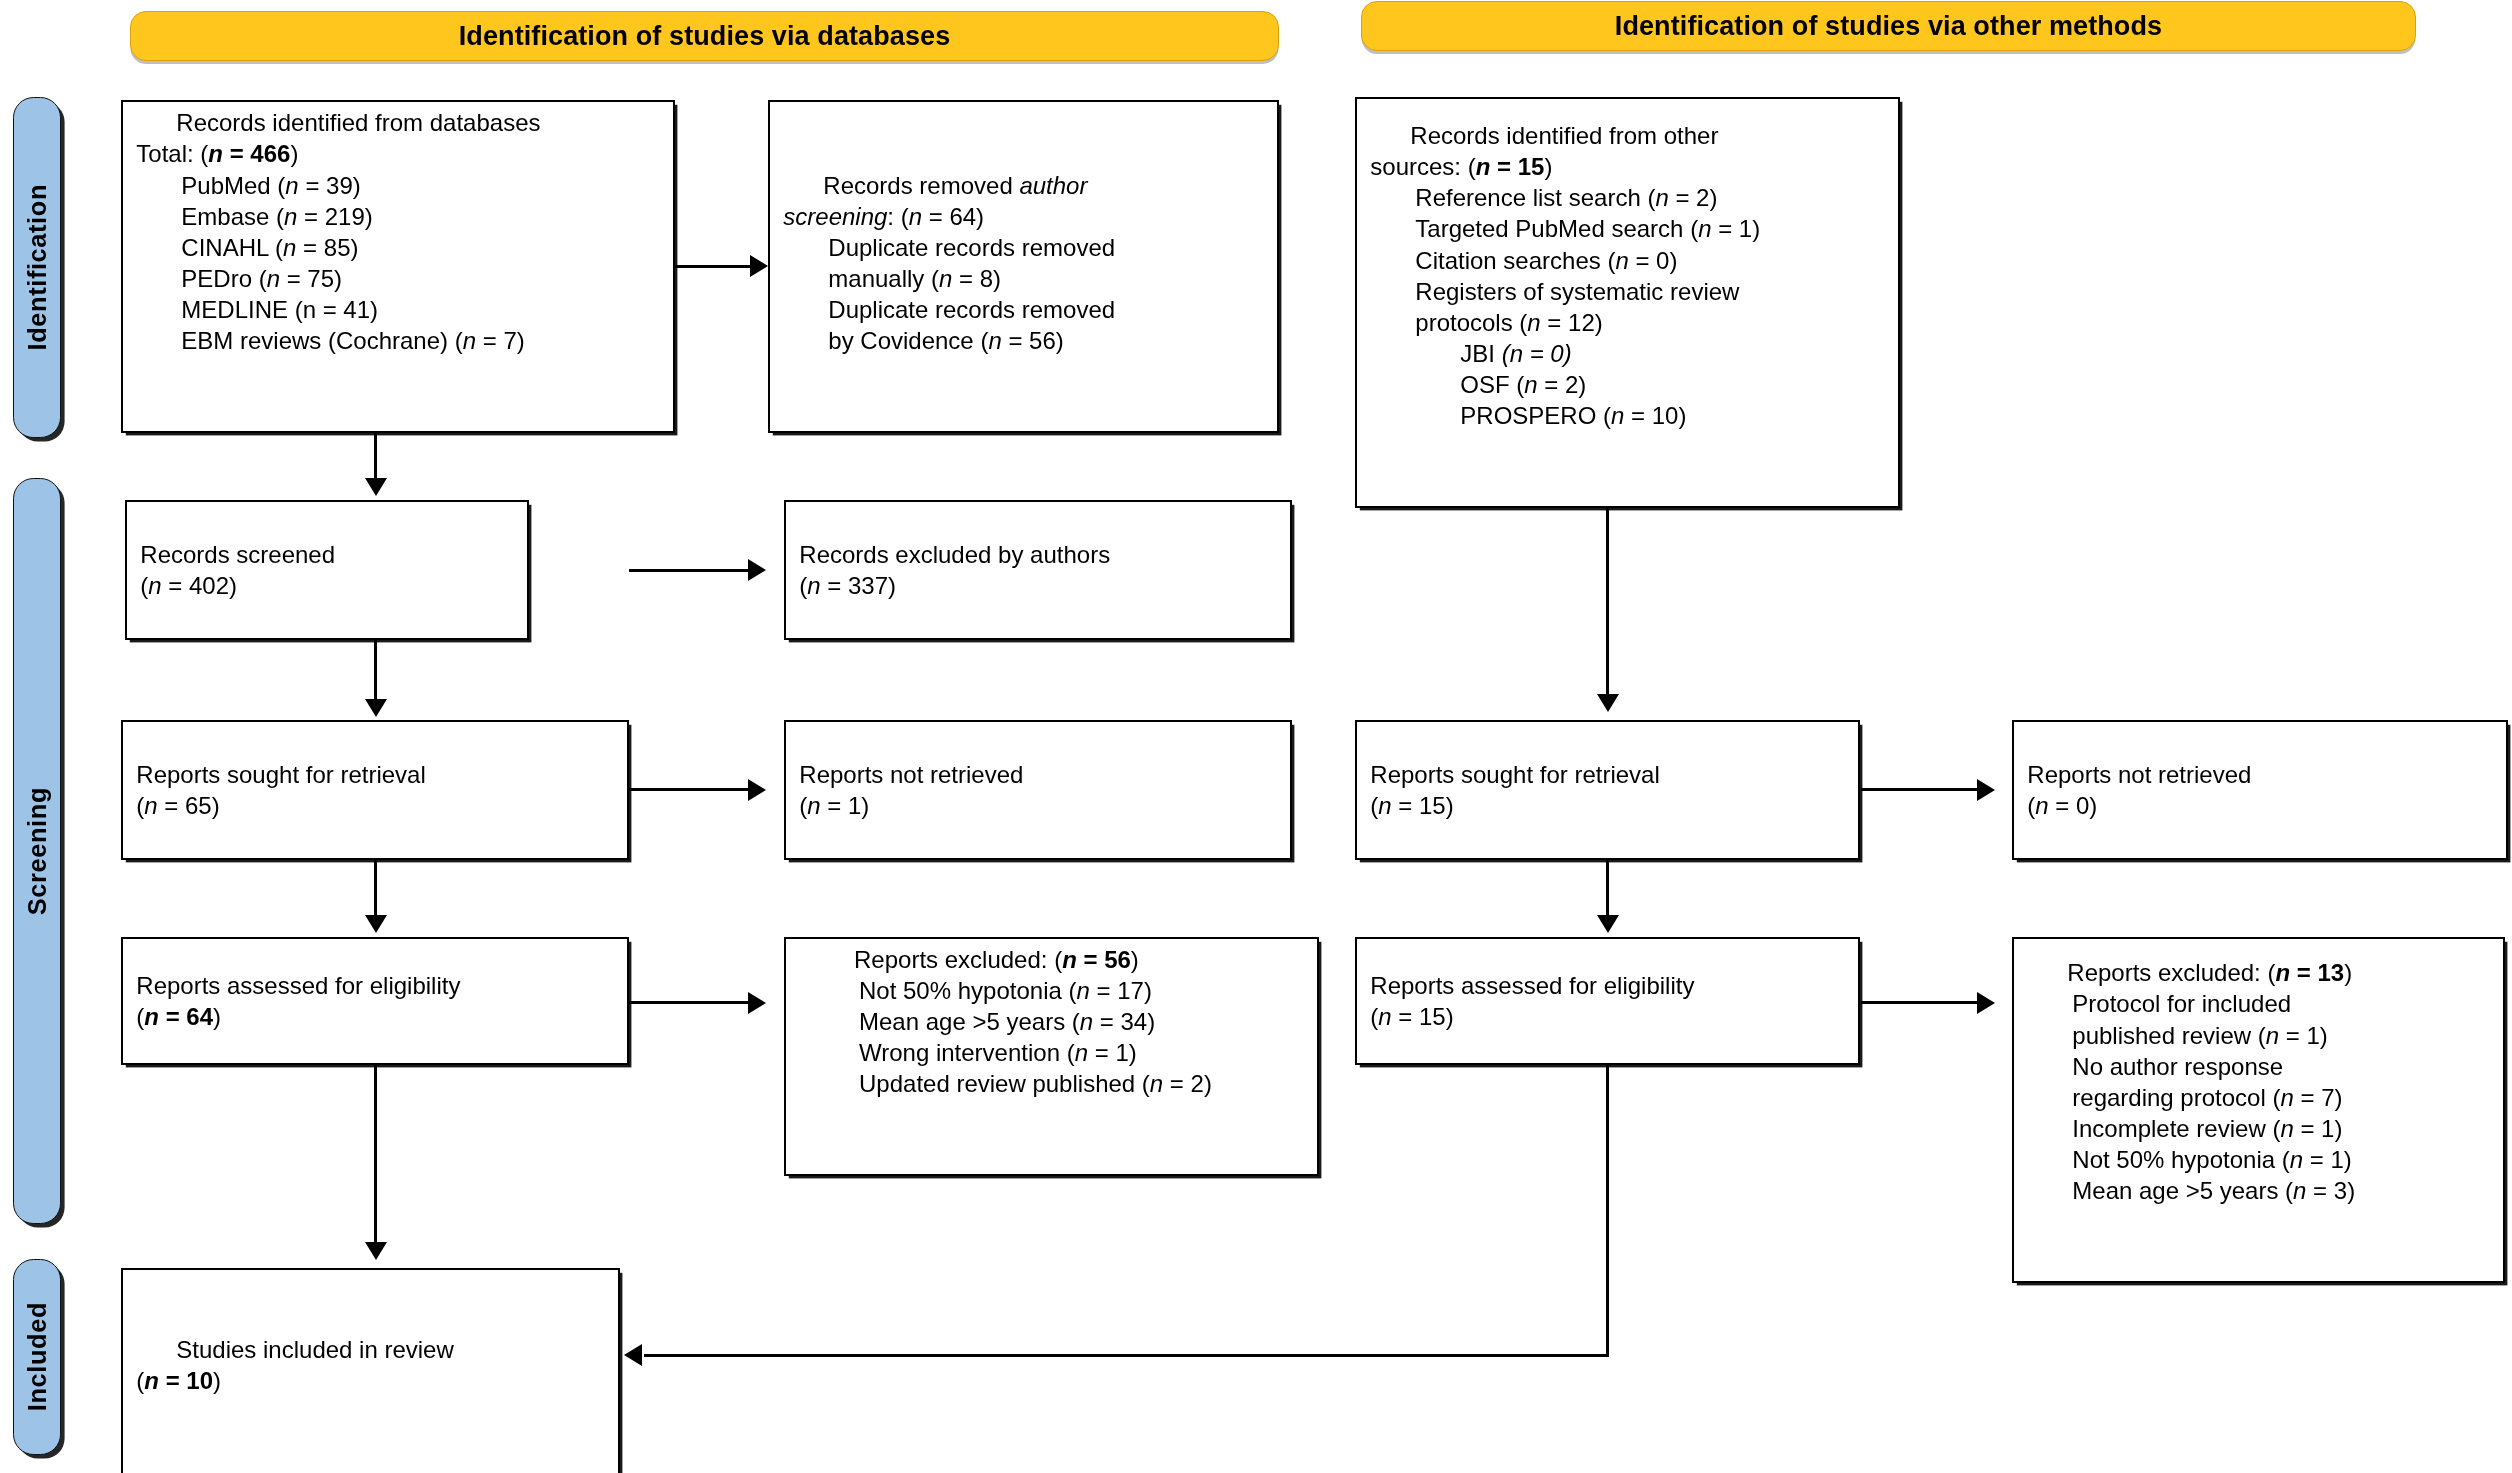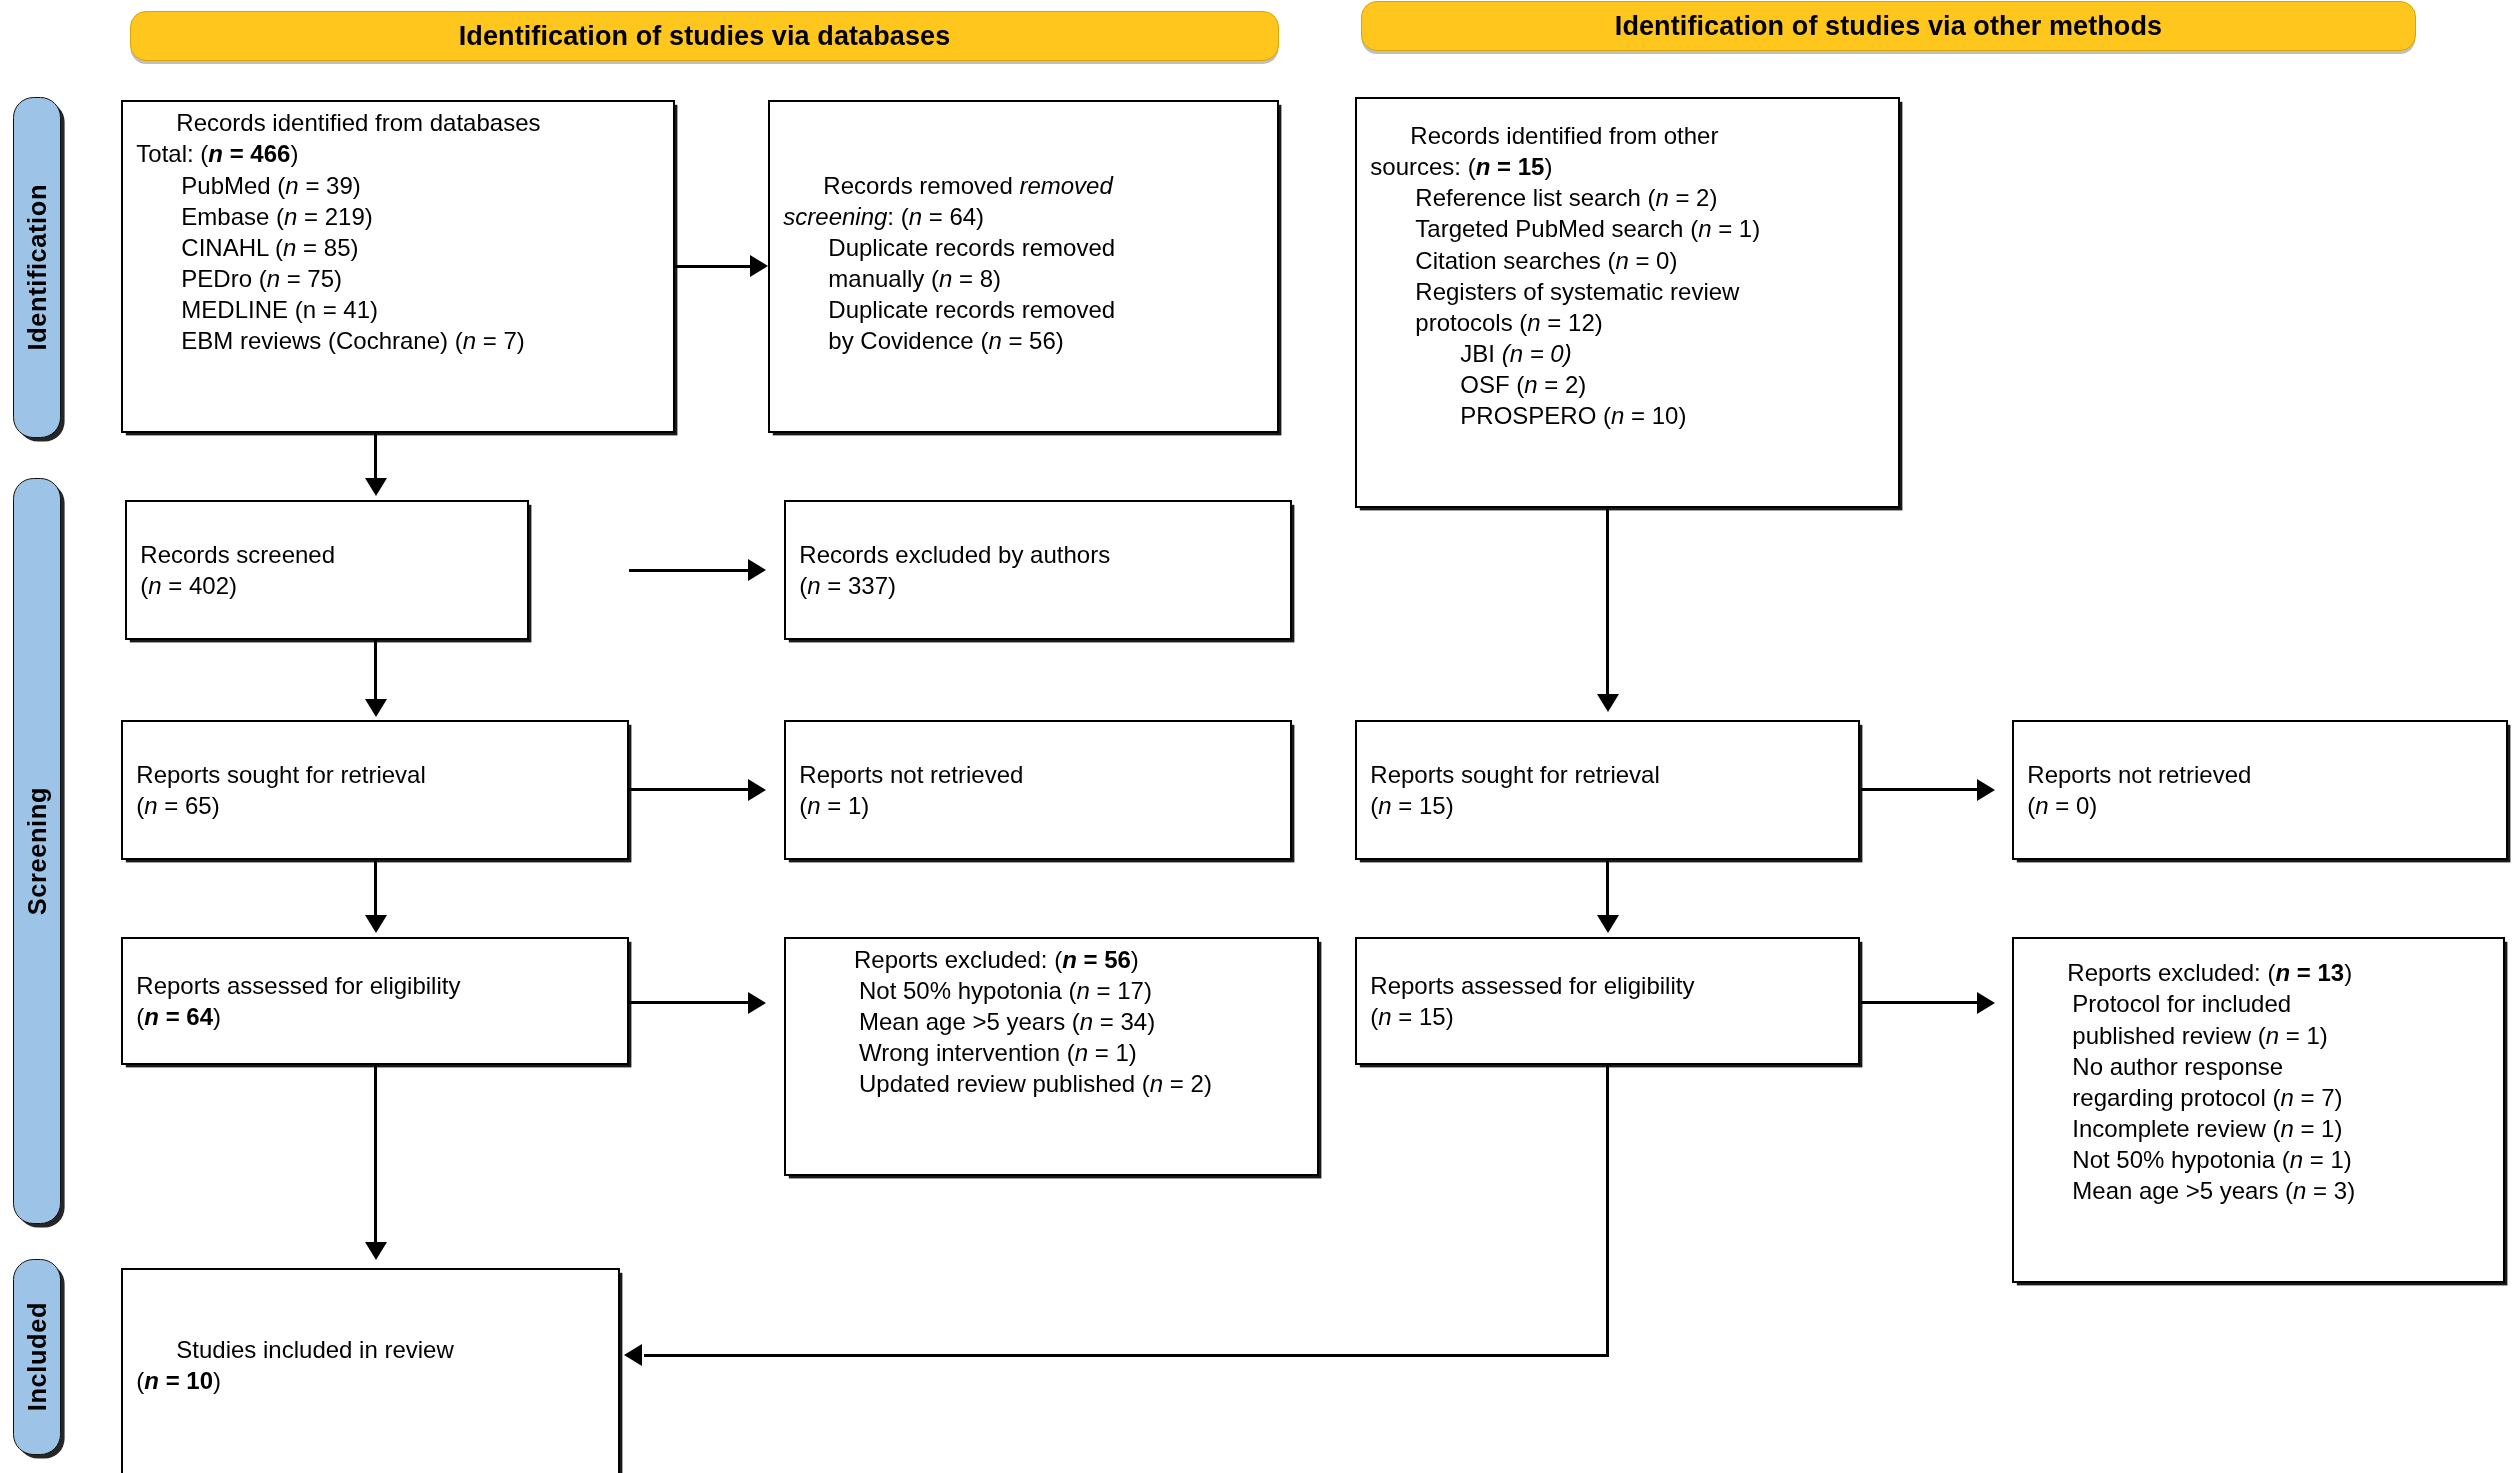--- a/index.html
+++ b/index.html
@@ -95,21 +95,21 @@
   </div>
 
   <div class="box topalign" style="left:121px;top:100px;width:554px;height:333px;">
     <div class="txt">
       <span id="t-rid">Records identified from databases<br>Total: (<b><em>n</em> = 466</b>)<br><span class="ind1">PubMed (<em>n</em> = 39)</span><span class="ind1">Embase (<em>n</em> = 219)</span><span class="ind1">CINAHL (<em>n</em> = 85)</span><span class="ind1">PEDro (<em>n</em> = 75)</span><span class="ind1">MEDLINE (n = 41)</span><span class="ind1">EBM reviews (Cochrane) (<em>n</em> = 7)</span></span>
     </div>
   </div>
 
   <div class="box topalign" style="left:768px;top:100px;width:511px;height:333px;">
     <div class="txt" style="padding-top:29px;">
-      <span id="t-rrm">Records removed <em>removed</em><br><em>screening</em>: (<em>n</em> = 64)<br><span class="ind1">Duplicate records removed</span><span class="ind1">manually (<em>n</em> = 8)</span><span class="ind1">Duplicate records removed</span><span class="ind1">by Covidence (<em>n</em> = 56)</span></span>
+      <span id="t-rrm">Records removed <em>author</em><br><em>screening</em>: (<em>n</em> = 64)<br><span class="ind1">Duplicate records removed</span><span class="ind1">manually (<em>n</em> = 8)</span><span class="ind1">Duplicate records removed</span><span class="ind1">by Covidence (<em>n</em> = 56)</span></span>
     </div>
   </div>
 
   <div class="box topalign" style="left:1355px;top:97px;width:545px;height:411px;">
     <div class="txt">
       <span id="t-rio">Records identified from other<br>sources: (<b><em>n</em> = 15</b>)<br><span class="ind1">Reference list search (<em>n</em> = 2)</span><span class="ind1">Targeted PubMed search (<em>n</em> = 1)</span><span class="ind1">Citation searches (<em>n</em> = 0)</span><span class="ind1">Registers of systematic review</span><span class="ind1">protocols (<em>n</em> = 12)</span><span class="ind2">JBI <em>(n = 0)</em></span><span class="ind2">OSF (<em>n</em> = 2)</span><span class="ind2">PROSPERO (<em>n</em> = 10)</span></span>
     </div>
   </div>
 
   <div class="box" style="left:125px;top:500px;width:404px;height:140px;">

